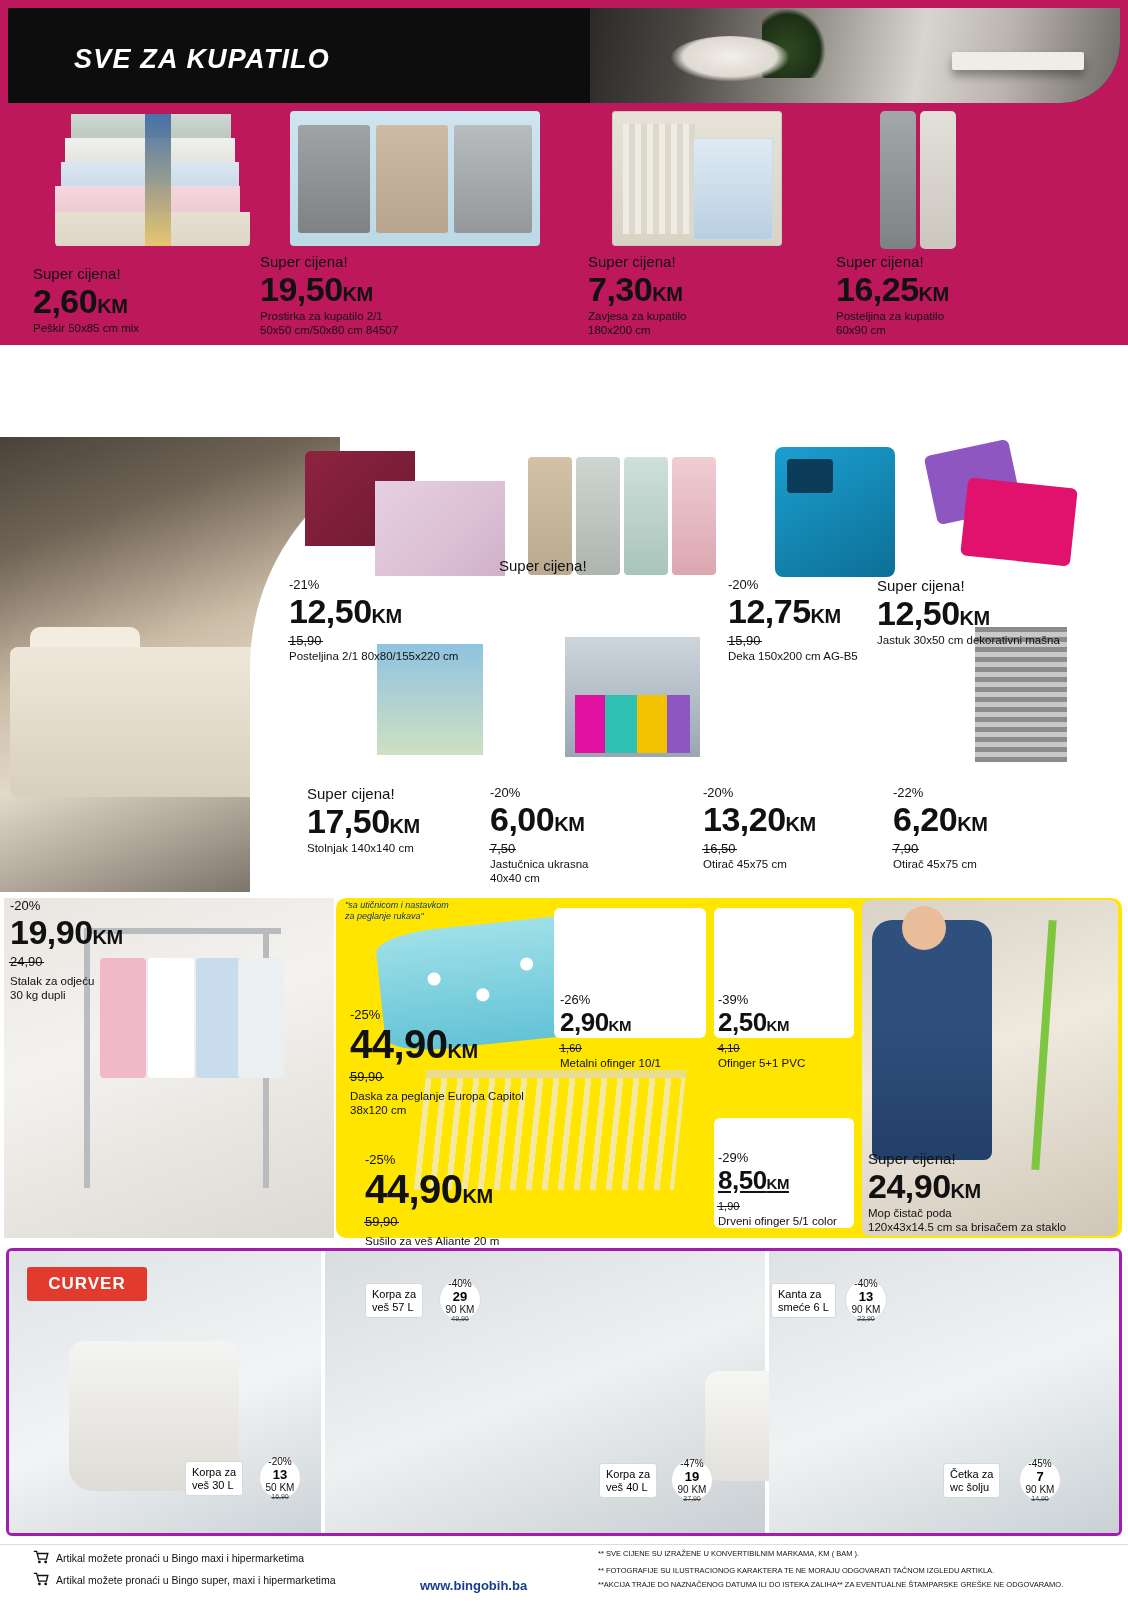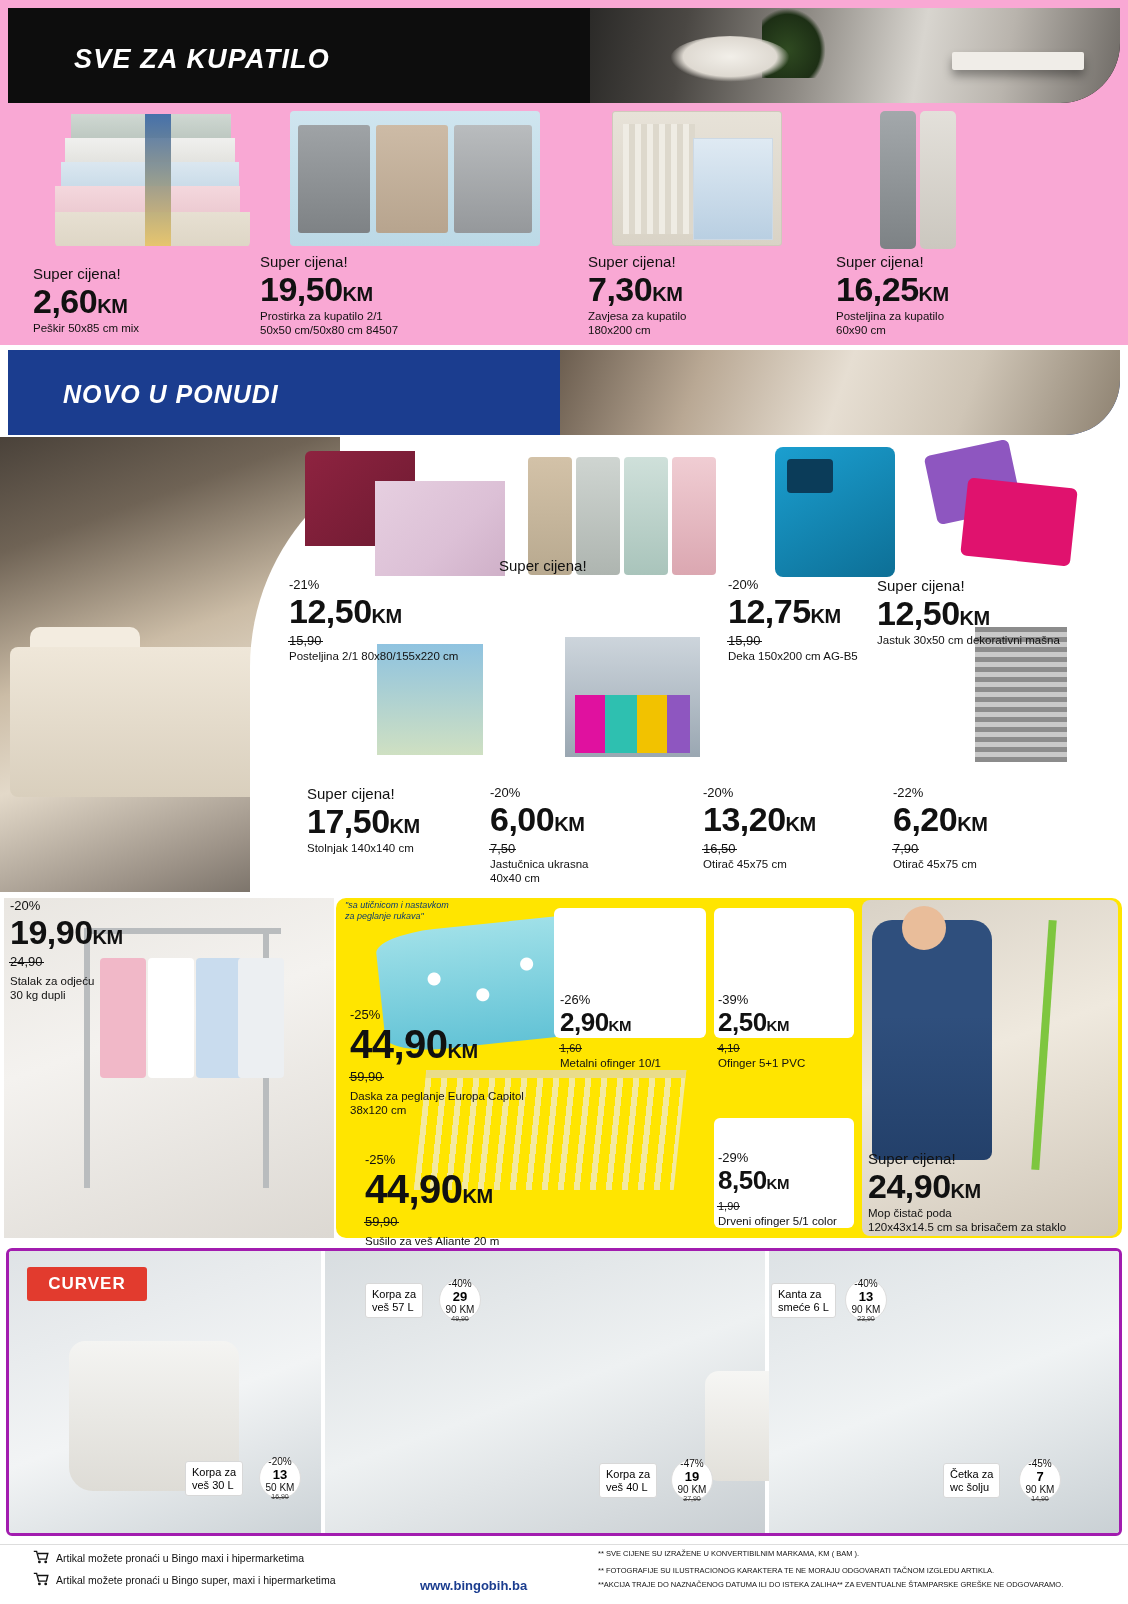--- a/index.html
+++ b/index.html
@@ -6,21 +6,21 @@
   body {
     width: 1128px; height: 1604px;
     font-family: "Liberation Sans", sans-serif;
     background: #ffffff;
     position: relative;
     overflow: hidden;
   }
   .page { position: relative; width: 1128px; height: 1604px; background: #fff; }
 
   
-  .sec1 { position: absolute; left: 0; top: 0; width: 1128px; height: 345px; background:#f9a8d4; }
+  .sec1 { position: absolute; left: 0; top: 0; width: 1128px; height: 345px; background:#be185d; }
   .banner-black {
     position: absolute; left: 8px; top: 8px; width: 1112px; height: 95px;
     background: #0d0d0d; border-radius: 0 0 60px 0;
     overflow: hidden;
   }
   .banner-black .photo {
     position: absolute; right: 0; top: 0; width: 530px; height: 95px;
     background: linear-gradient(100deg,#2b2a28 0%, #4a4743 18%, #8e8a84 40%, #d8d5cf 62%, #b9b4ad 78%, #6e6a65 100%);
   }
   .banner-black .photo:after{
@@ -321,24 +321,20 @@
       <div class="p1" style="left:836px; top:150px;">
         <div class="lbl-super">Super cijena!</div>
         <div class="price-big"><span>16,25</span><span class="km">KM</span></div>
         <div class="desc" style="white-space:pre-line;">Posteljina za kupatilo
 60x90 cm</div>
       </div>
     </div>
   </div>
 
   <div class="sec2">
-    <div class="banner-blue">
-      <div class="photo"></div>
-      <div class="t">NOVO U PONUDI</div>
-    </div>
 
     <div class="sec2-white">
       <div class="bedroom-photo">
         <div class="pillow"></div>
           <div class="bed"></div>
       </div>
       <div class="white-blob"></div>
 
       <div class="img-bedset"></div>
       <div class="img-blankets">
@@ -470,21 +466,21 @@
 
     <div class="p1" style="left:365px; top:260px;">
       <div class="pct">-25%</div>
       <div class="price-big" style="font-size:40px;"><span>44,90</span><span class="km">KM</span></div>
       <div class="old-price">59,90</div>
       <div class="desc" style="margin-top:4px;">Sušilo za veš Aliante 20 m</div>
     </div>
 
     <div class="p1" style="left:718px; top:258px;">
       <div class="pct">-29%</div>
-      <div class="price-big" style="font-size:26px;"><span>8,50</span><span class="km" style="font-size:15px;">KM</span></div>
+      <div class="price-big" style="font-size:26px;text-decoration:underline;"><span>8,50</span><span class="km" style="font-size:15px;">KM</span></div>
       <div class="old-price" style="font-size:11px;">1,90</div>
       <div class="desc">Drveni ofinger 5/1 color</div>
     </div>
 
     <div class="p1" style="left:868px; top:258px;">
       <div class="lbl-super">Super cijena!</div>
       <div class="price-big"><span>24,90</span><span class="km">KM</span></div>
       <div class="desc" style="white-space:pre-line;">Mop čistač poda
 120x43x14.5 cm sa brisačem za staklo</div>
     </div>

